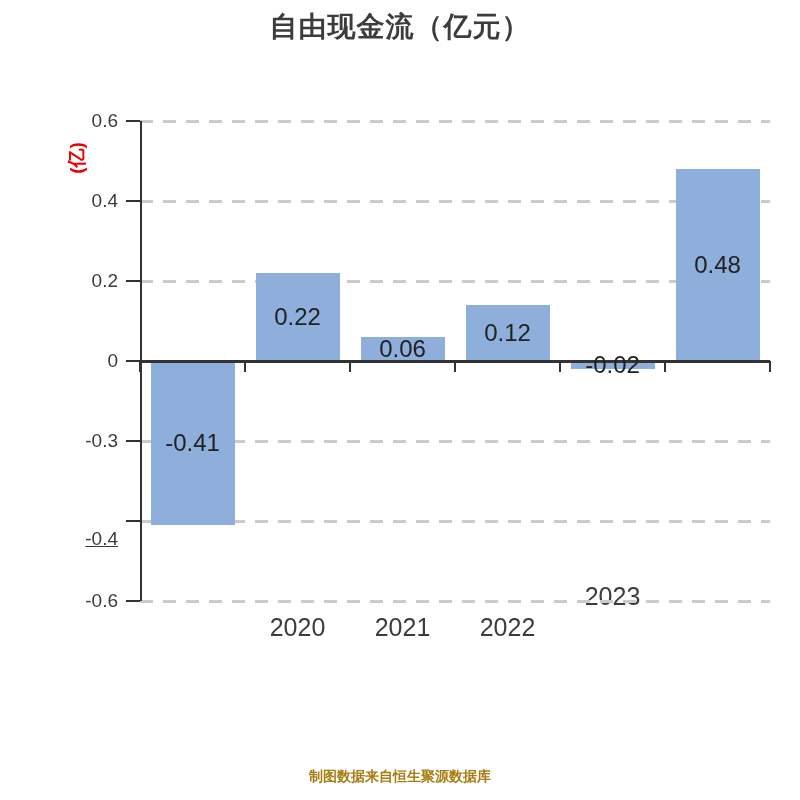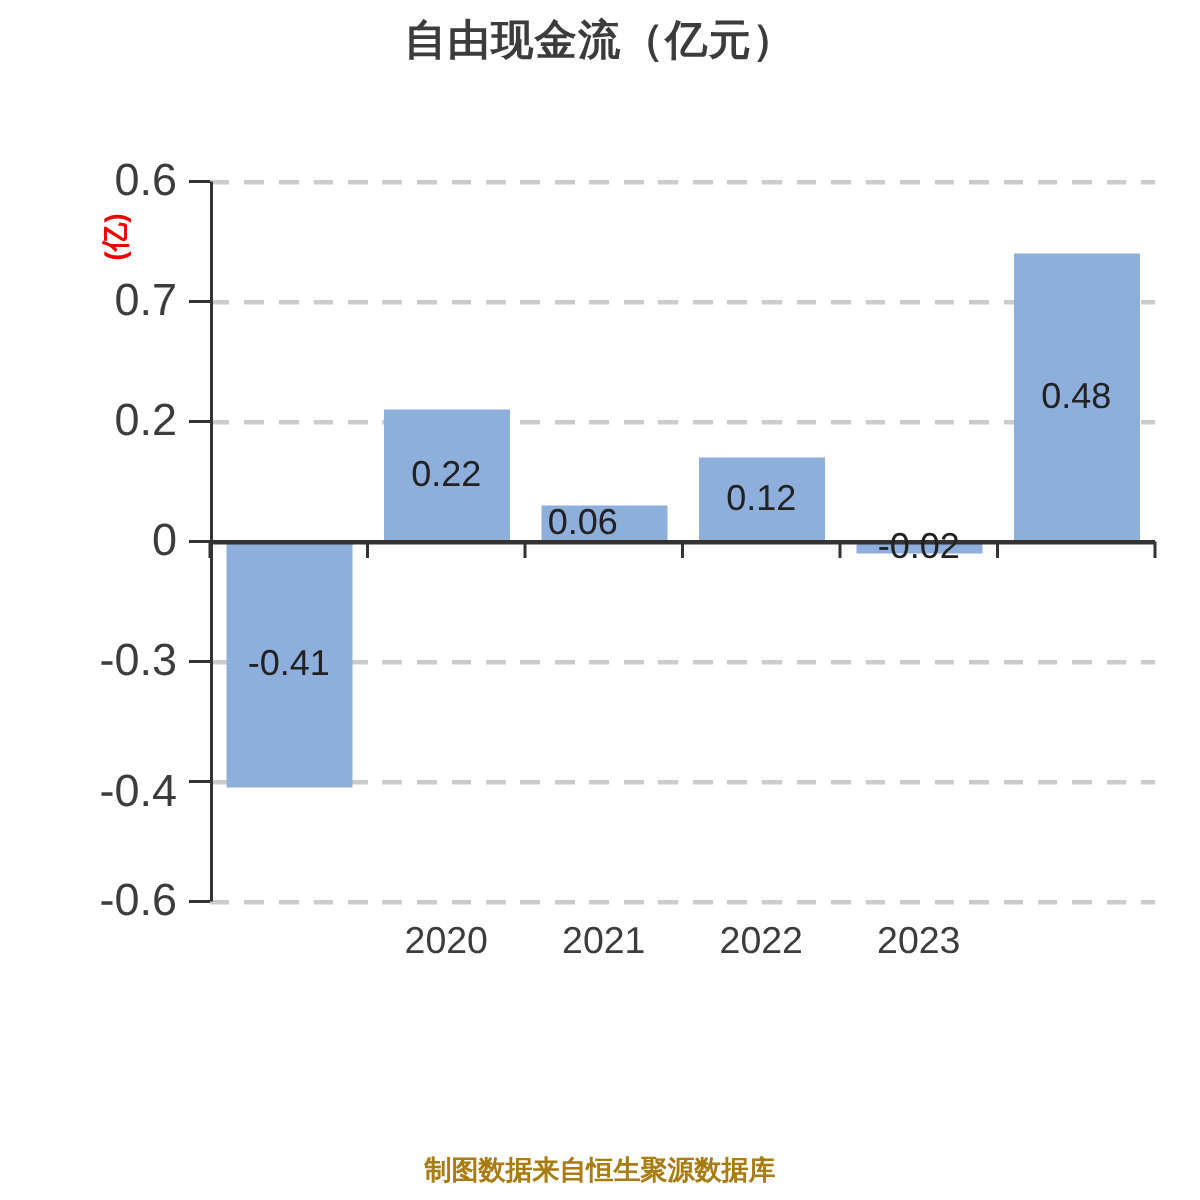--- a/index.html
+++ b/index.html
@@ -50,36 +50,36 @@
   .bar { position: absolute; background: var(--bar, #8EAEDB); z-index: 2; }
   .bar-label {
     position: absolute; text-align: center;
     font-size: 24px; color: var(--value-text, #222222);
     z-index: 4; line-height: 28px;
   }
   .y-tick-mark { position: absolute; width: 14px; height: 2px; background: var(--axis, #333333); }
   .x-tick-mark { position: absolute; width: 2px; height: 11px; background: var(--axis, #333333); z-index: 3; }
   .y-tick-label {
     position: absolute; left: 30px; width: 88px;
-    text-align: right; font-size: 30px; color: var(--tick-text, #3C3C3C);
+    text-align: right; font-size: 19px; color: var(--tick-text, #3C3C3C);
     line-height: 28px;
   }
   .x-tick-label {
     position: absolute; width: 105px; text-align: center;
     font-size: 25px; color: var(--tick-text, #3C3C3C);
   }
   .legend {
     position: absolute; top: 720px; left: 0; width: 100%;
     display: flex; align-items: center; justify-content: center; gap: 13px;
   }
   .legend-swatch { width: 50px; height: 27px; border-radius: 7px; background: var(--bar, #8EAEDB); }
   .legend-label { font-size: 23px; font-weight: bold; color: var(--title-text, #3C3C3C); }
   .source {
     position: absolute; top: 768px; left: 0; width: 100%;
-    text-align: center; font-size: 18px; font-weight: bold;
+    text-align: center; font-size: 14px; font-weight: bold;
     color: var(--source-text, #A97C12);
   }
 </style>
 </head>
 <body>
 
 <div class="chart" style="--bg: #FFFFFF; --bar: #8EAEDB; --axis: #333333; --grid: #CBCBCB; --title-text: #3C3C3C; --tick-text: #3C3C3C; --value-text: #222222; --ylabel-red: #EC0000; --source-text: #A97C12;">
   <div class="title">自由现金流（亿元）</div>
   <div class="ylabel-unit">(亿)</div>
 
@@ -90,49 +90,49 @@
       <div class="gridline" style="top: 159px;"></div>
       <div class="zero-line" style="top: 239px;"></div>
       <div class="gridline" style="top: 319px;"></div>
       <div class="gridline" style="top: 399px;"></div>
       <div class="gridline" style="top: 479px;"></div>
       <div class="bar" style="left: 10.5px; width: 84px; top: 240px; height: 164px;"></div>
       <div class="bar-label" style="left: 0px; width: 105px; top: 308px;">-0.41</div>
       <div class="bar" style="left: 115.5px; width: 84px; top: 152px; height: 88px;"></div>
       <div class="bar-label" style="left: 105px; width: 105px; top: 182px;">0.22</div>
       <div class="bar" style="left: 220.5px; width: 84px; top: 216px; height: 24px;"></div>
-      <div class="bar-label" style="left: 196px; width: 105px; top: 214px; text-align: center;">0.06</div>
+      <div class="bar-label" style="left: 210px; width: 105px; top: 214px; text-align: center;">0.06</div>
       <div class="bar" style="left: 325.5px; width: 84px; top: 184px; height: 56px;"></div>
       <div class="bar-label" style="left: 315px; width: 105px; top: 198px;">0.12</div>
       <div class="bar" style="left: 430.5px; width: 84px; top: 240px; height: 8px;"></div>
       <div class="bar-label" style="left: 420px; width: 105px; top: 230px; text-align: center;">-0.02</div>
       <div class="bar" style="left: 535.5px; width: 84px; top: 48px; height: 192px;"></div>
       <div class="bar-label" style="left: 525px; width: 105px; top: 130px;">0.48</div>
     </div>
 
 
   <div class="source">制图数据来自恒生聚源数据库</div>
 <div class="y-tick-mark" style="left: 126px; top: 120px;"></div>
     <div class="y-tick-label" style="top: 107px;">0.6</div>
     <div class="y-tick-mark" style="left: 126px; top: 200px;"></div>
-    <div class="y-tick-label" style="top: 187px;">0.7</div>
+    <div class="y-tick-label" style="top: 187px;">0.4</div>
     <div class="y-tick-mark" style="left: 126px; top: 280px;"></div>
     <div class="y-tick-label" style="top: 267px;">0.2</div>
     <div class="y-tick-mark" style="left: 126px; top: 360px;"></div>
     <div class="y-tick-label" style="top: 347px;">0</div>
     <div class="y-tick-mark" style="left: 126px; top: 440px;"></div>
     <div class="y-tick-label" style="top: 427px;">-0.3</div>
     <div class="y-tick-mark" style="left: 126px; top: 520px;"></div>
-    <div class="y-tick-label" style="top: 514px;">-0.4</div>
+    <div class="y-tick-label" style="top: 525px; text-decoration: underline;">-0.4</div>
     <div class="y-tick-mark" style="left: 126px; top: 600px;"></div>
     <div class="y-tick-label" style="top: 587px;">-0.6</div>
     <div class="x-tick-mark" style="left: 139px; top: 361px;"></div>
     <div class="x-tick-mark" style="left: 244px; top: 361px;"></div>
     <div class="x-tick-mark" style="left: 349px; top: 361px;"></div>
     <div class="x-tick-mark" style="left: 454px; top: 361px;"></div>
     <div class="x-tick-mark" style="left: 559px; top: 361px;"></div>
     <div class="x-tick-mark" style="left: 664px; top: 361px;"></div>
     <div class="x-tick-mark" style="left: 769px; top: 361px;"></div>
     <div class="x-tick-label" style="left: 245px; top: 613px;">2020</div>
     <div class="x-tick-label" style="left: 350px; top: 613px;">2021</div>
     <div class="x-tick-label" style="left: 455px; top: 613px;">2022</div>
-    <div class="x-tick-label" style="left: 560px; top: 613px;">2023</div>
+    <div class="x-tick-label" style="left: 560px; top: 582px;">2023</div>
   </div>
 
 </body></html>

